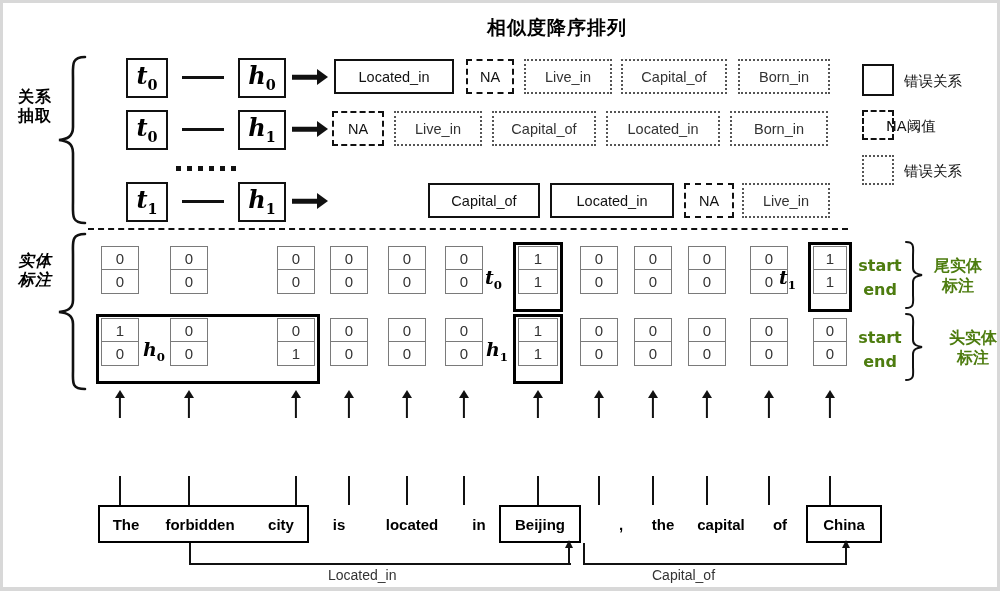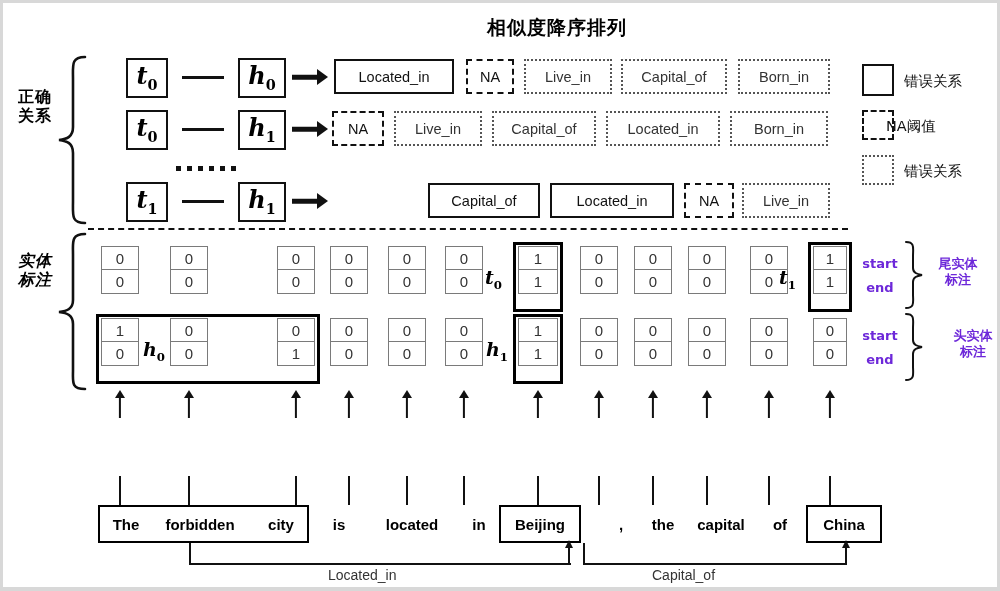--- a/index.html
+++ b/index.html
@@ -30,22 +30,22 @@
   .hdr-big{font-size:19px;letter-spacing:1px;}
 
   
   .side-label{
     font-family:"DejaVu Sans","Liberation Sans",sans-serif;
     font-weight:bold;font-size:16px;line-height:1.18;
     text-align:center;color:#000;letter-spacing:1px;
   }
   .side-label-r{
     font-family:"DejaVu Sans","Liberation Sans",sans-serif;
-    font-weight:bold;font-size:13px;line-height:1.25;
-    text-align:center;color:#6d28d9;
+    font-weight:bold;font-size:16px;line-height:1.25;
+    text-align:center;color:#4d7c0f;
   }
 
   
   .box{
     display:flex;align-items:center;justify-content:center;
     background:#fff;text-align:center;white-space:nowrap;
   }
   .b-solid{border:2.4px solid #111;}
   .b-dashed{border:2.4px dashed #111;}
   .b-dotted{border:2.2px dotted #555;}
@@ -157,21 +157,21 @@
 <div id="root">
 
   <div class="edge left"></div>
   <div class="edge right"></div>
   <div class="edge top"></div>
   <div class="edge bottom"></div>
 
   <div class="abs hdr-cn hdr-big" style="left:487px;top:16px;">相似度降序排列</div>
 
   <div class="abs side-label" style="left:18px;top:88px;width:34px;">
-    <div>正确关系</div>
+    <div>关系抽取</div>
   </div>
   <svg class="abs" style="left:55px;top:55px;width:36px;height:170px;">
     <path d="M30 2 C16 2 18 10 18 24 L18 72 C18 82 12 84 4 85 C12 86 18 88 18 98 L18 146 C18 160 16 168 30 168" fill="none" stroke="#111" stroke-width="2.6" stroke-linecap="round"></path>
   </svg>
 
   <div class="abs side-label" style="left:18px;top:252px;width:34px;font-style:italic;">
     <div>实体标注</div>
   </div>
   <svg class="abs" style="left:55px;top:232px;width:36px;height:160px;">
     <path d="M30 2 C16 2 18 10 18 22 L18 68 C18 77 12 79 4 80 C12 81 18 83 18 92 L18 138 C18 150 16 157 30 157" fill="none" stroke="#111" stroke-width="2.6" stroke-linecap="round"></path>

